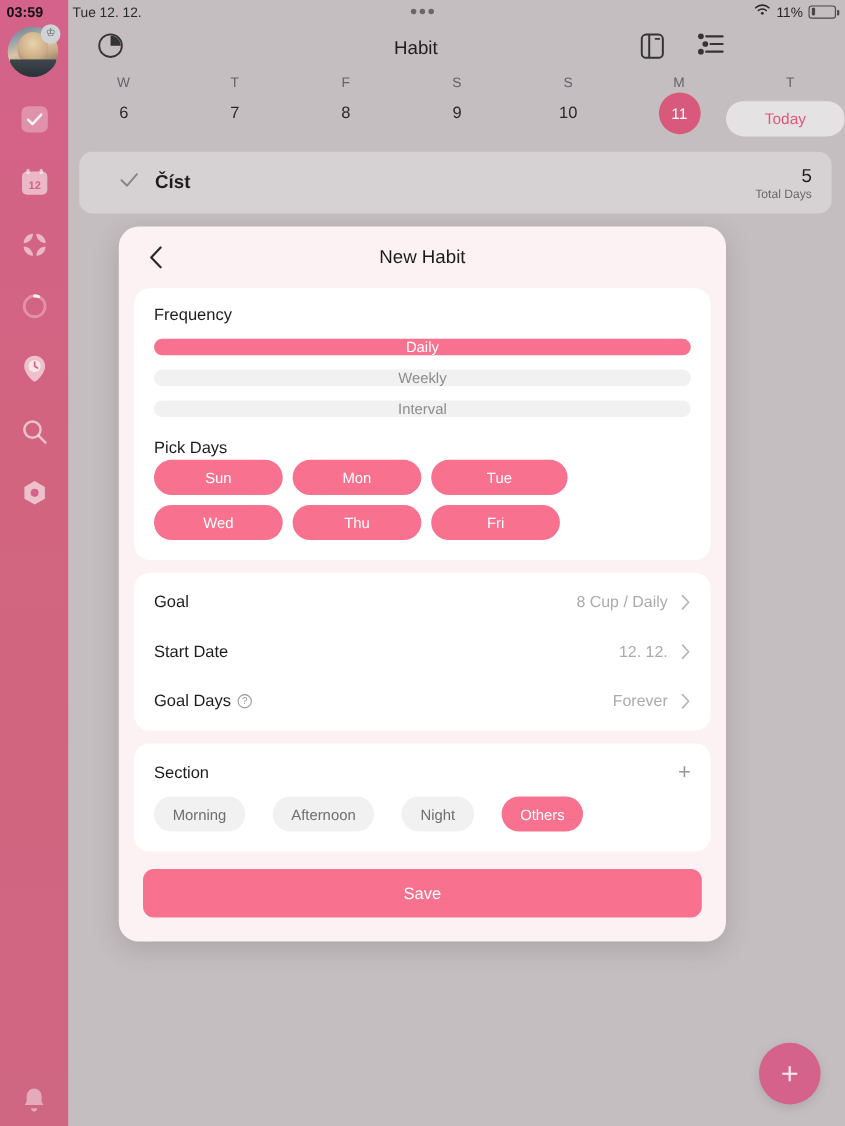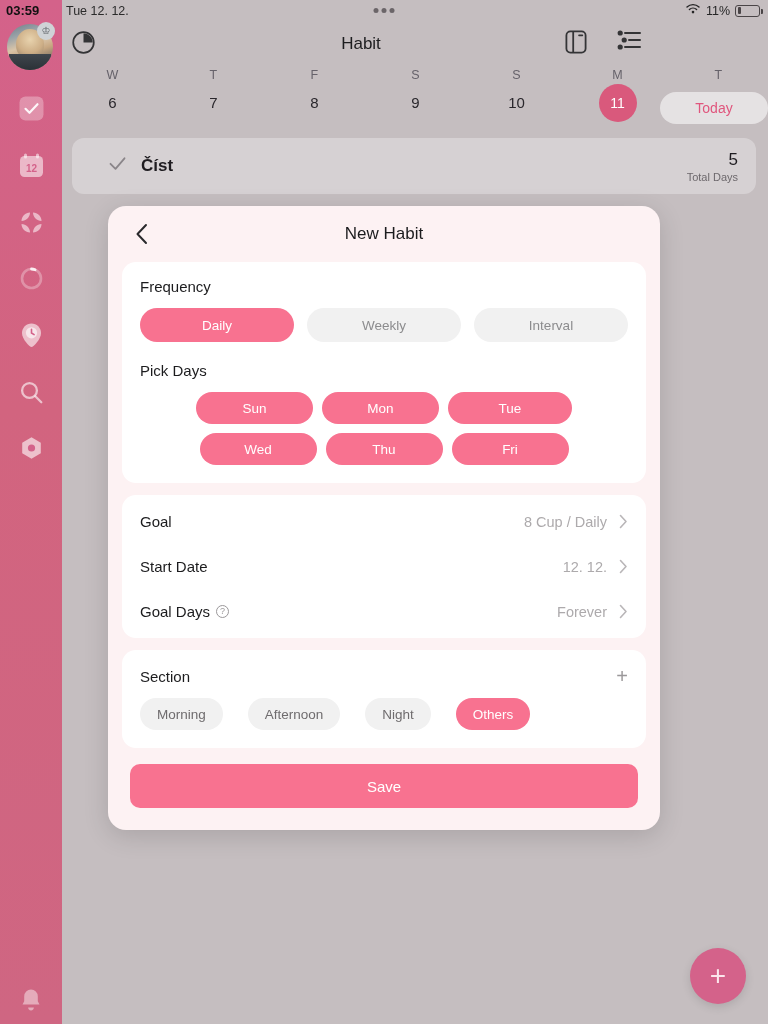--- a/index.html
+++ b/index.html
@@ -58,21 +58,21 @@
   .side-icon {
     position: absolute; left: 11px; width: 40px; height: 40px;
     display: flex; align-items: center; justify-content: center;
     color: rgba(255,255,255,.55);
   }
   .side-icon svg { display:block; }
   .side-icon.active { color: rgba(255,255,255,.88); }
 
   
   .topbar {
-    position: absolute; left: 63px; top: 22px; width: 596px; height: 44px;
+    position: absolute; left: 80px; top: 22px; width: 596px; height: 44px;
     display: flex; align-items: center; z-index: 10; text-decoration: underline;
   }
   .tb-title { position: absolute; left: 50%; transform: translateX(-50%); font-size: 17px; color: #1d1d1f; }
   .tb-left { position: absolute; left: 8px; color: #343436; }
   .tb-right { position: absolute; right: 18px; display: flex; gap: 30px; color: #343436; }
 
   
   .weekstrip { position: absolute; left: 62px; top: 68px; width: 706px; height: 62px; z-index: 9; }
   .wk-cell { position: absolute; top: 0; width: 101px; text-align: center; }
   .wk-dow { font-size: 12.5px; color: #66626a; letter-spacing: .3px; }
@@ -118,28 +118,28 @@
   .m-header { position: relative; height: 56px; display: flex; align-items: center; }
   .m-back { position: absolute; left: 20px; top: 14px; width: 28px; height: 28px;
             display:flex; align-items:center; justify-content:center; color:#2a2a2c; }
   .m-title { width: 100%; text-align: center; font-size: 17px; color: #1c1c1e; }
 
   .card { background: #fff; border-radius: 14px; margin: 0 14px 12px; padding: 16px 18px 18px; }
   .card.tight { padding: 4px 18px; }
 
   .grp-label { font-size: 15px; color: #1c1c1e; }
 
-  .pill-row { display: flex; gap: 13px; margin-top: 13px; }
+  .pill-row { display: flex; gap: 13px; margin-top: 13px; flex-direction: column; }
   .pill {
     height: 34px; border-radius: 17px; display: flex; align-items: center; justify-content: center;
     font-size: 13.5px; color: #8c8c8e; background: #f1f1f1; flex: 1;
   }
   .pill.on { background: #f87290; color: #fff; }
 
-  .days-wrap { margin-top: 13px; display: flex; flex-wrap: wrap; gap: 9px; justify-content: center; }
+  .days-wrap { margin-top: 2px; display: flex; flex-wrap: wrap; gap: 9px; }
   .day-pill {
     height: 32px; border-radius: 16px; display: flex; align-items: center; justify-content: center;
     font-size: 13.5px; color: #fff; background: #f87290;
   }
   .day-pill.w1 { width: 117px; }
   .day-pill.w2 { width: 124px; }
   .day-pill.w3 { width: 117px; }
 
   .row {
     height: 45px; display: flex; align-items: center; position: relative;

